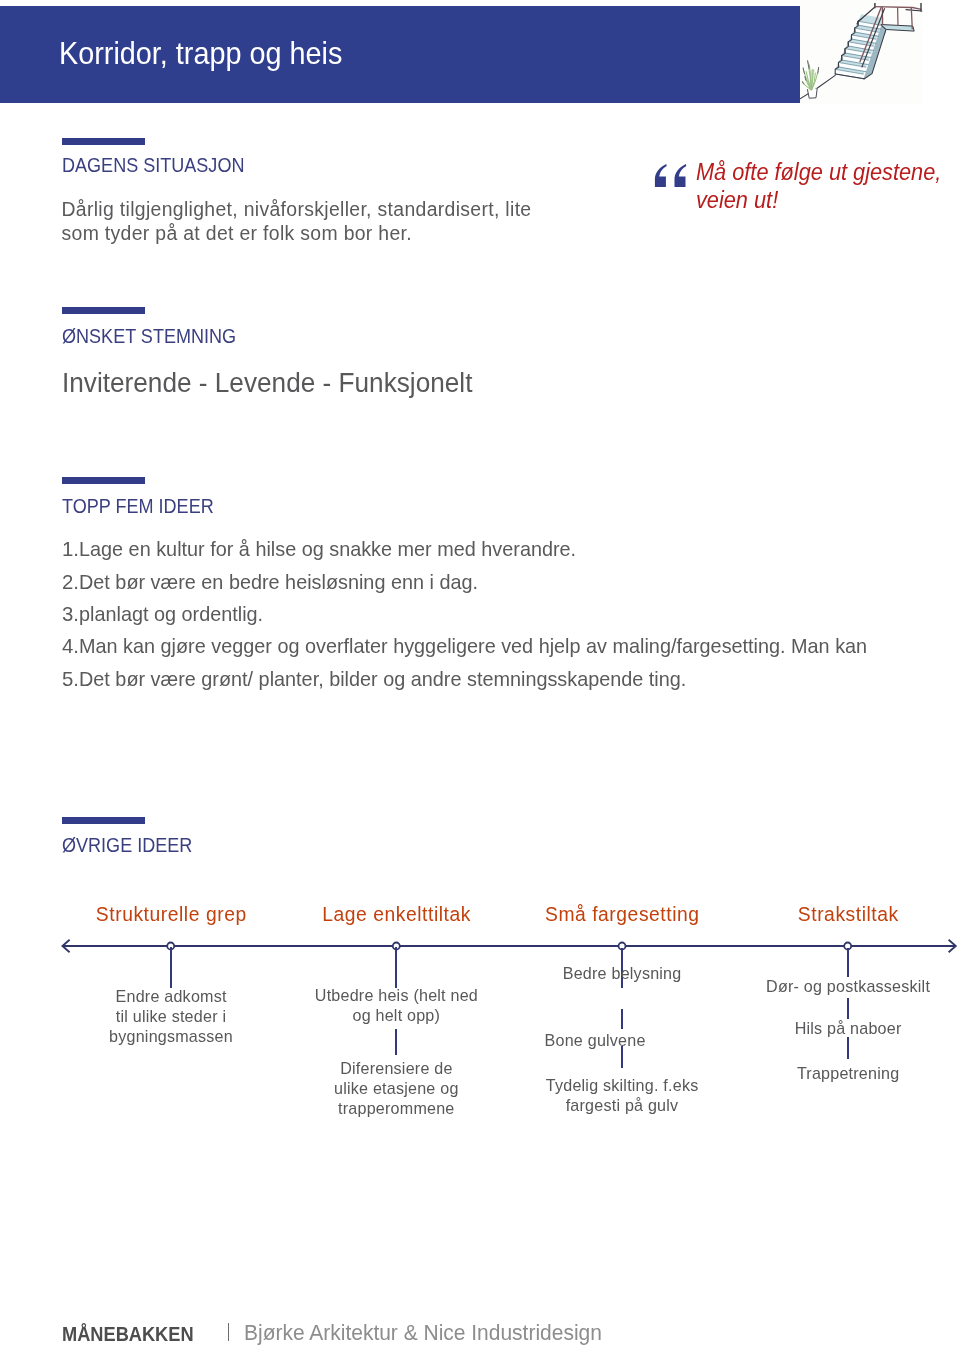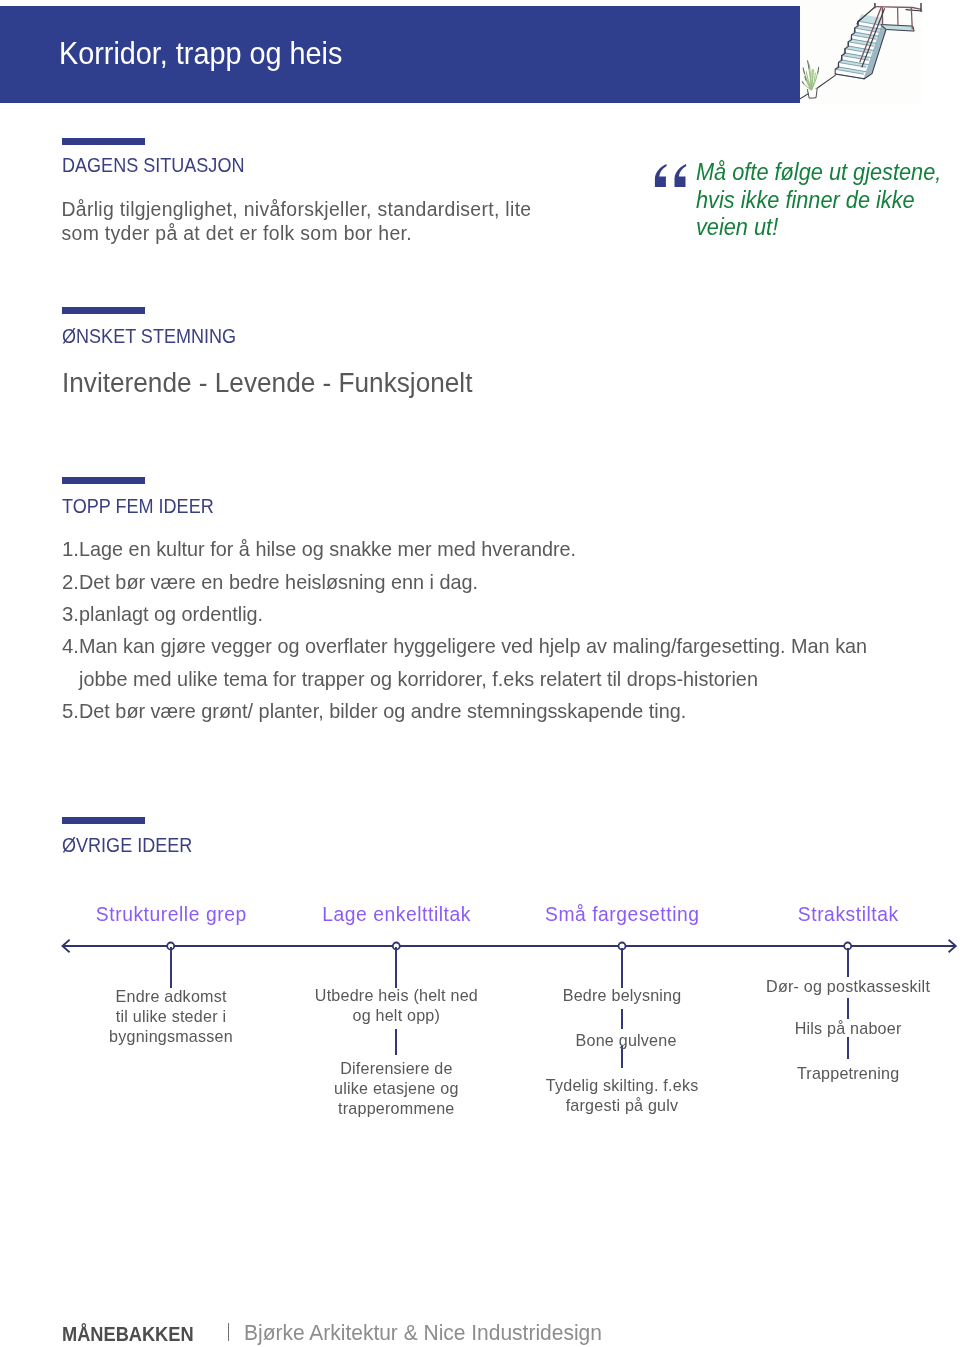--- a/index.html
+++ b/index.html
@@ -17,31 +17,31 @@
   .illus-bg{position:absolute;left:800px;top:0;width:122px;height:104px;background:#fdfdfb;}
 
   
   .tick{position:absolute;left:61.8px;width:83.3px;height:6.6px;background:#323c88;}
   .eyebrow{position:absolute;left:62px;color:#3a3f80;font-size:20.6px;font-weight:400;
            white-space:nowrap;transform:scaleX(.876);transform-origin:0 50%;}
   .bodytext{position:absolute;color:#5a5a5c;font-size:19.4px;line-height:23.7px;letter-spacing:.33px;}
 
   
   .quote-mark{position:absolute;left:653.9px;top:163.7px;}
-  .quote-text{position:absolute;left:696px;top:159px;width:255px;color:#15803d;
+  .quote-text{position:absolute;left:696px;top:159px;width:255px;color:#b91c1c;
               font-size:23px;line-height:27.6px;font-style:italic;}
   .quote-text span{display:inline-block;transform:scaleX(.945);transform-origin:0 50%;white-space:nowrap;}
 
   
   .nlist{position:absolute;left:58.6px;top:533.2px;width:900px;color:#5a5a5c;font-size:20.4px;}
   .nlist .scalex{display:inline-block;transform:scaleX(.9725);transform-origin:0 50%;white-space:nowrap;}
   .nrow{position:relative;}
   .nnum{position:absolute;left:3.4px;top:0;width:26px;text-align:left;line-height:32.4px;}
   .ntxt{display:block;margin-left:20px;line-height:32.4px;}
-  .colhead{position:absolute;color:#8b5cf6;font-size:19.3px;text-align:center;white-space:nowrap;letter-spacing:.55px;text-indent:.55px;}
+  .colhead{position:absolute;color:#c2410c;font-size:19.3px;text-align:center;white-space:nowrap;letter-spacing:.55px;text-indent:.55px;}
   .ideabox{position:absolute;color:#58585a;font-size:16.1px;line-height:19.8px;text-align:center;letter-spacing:.22px;text-indent:.22px;}
   .vline{position:absolute;width:1.7px;background:#32387a;}
 
   
   .f-brand{position:absolute;left:62.3px;top:1322.6px;font-size:20px;font-weight:700;
            color:#4d4d4d;transform:scaleX(.911);transform-origin:0 50%;white-space:nowrap;}
   .f-sep{position:absolute;left:227.6px;top:1322.5px;width:1.7px;height:18.4px;background:#6f6f6f;}
   .f-sub{position:absolute;left:243.8px;top:1321px;font-size:21.2px;color:#8d8d8d;
          transform:scaleX(.99);transform-origin:0 50%;white-space:nowrap;}
 </style>
@@ -135,21 +135,20 @@
   <div class="tick" style="top:138px"></div>
   <div class="eyebrow" style="top:153px">DAGENS SITUASJON</div>
   <div class="bodytext" style="left:61.5px;top:198.4px;width:505px">Dårlig tilgjenglighet, nivåforskjeller, standardisert, lite som tyder på at det er folk som bor her.</div>
 
   <svg class="quote-mark" width="34" height="24" viewBox="0 0 34 24">
     <path d="M12.3 0.0 C4.9 3.5 0.9 9.3 0.9 15.3 L0.9 23.1 L11.9 23.1 L11.9 12.5 L5.2 12.5 C5.8 8.3 8.4 4.6 12.7 2.1 Z" fill="#323c88"></path>
     <path d="M31.9 0.0 C24.5 3.5 20.5 9.3 20.5 15.3 L20.5 23.1 L31.5 23.1 L31.5 12.5 L24.8 12.5 C25.4 8.3 28.0 4.6 32.3 2.1 Z" fill="#323c88"></path>
   </svg>
   <div class="quote-text" id="quote-text">
       <div><span>Må ofte følge ut gjestene,</span></div>
-      <div><span>hvis ikke finner de ikke</span></div>
       <div><span>veien ut!</span></div>
     </div>
 
   <div class="tick" style="top:307.3px"></div>
   <div class="eyebrow" style="top:324px">ØNSKET STEMNING</div>
   <div style="position:absolute;left:61.6px;top:368px;font-size:26.8px;color:#58585a;transform:scaleX(.977);transform-origin:0 50%;white-space:nowrap">Inviterende - Levende - Funksjonelt</div>
 
   <div class="tick" style="top:477.3px"></div>
   <div class="eyebrow" style="top:494px">TOPP FEM IDEER</div>
   <div class="nlist" id="top-ideas-list">
@@ -168,21 +167,20 @@
       <div class="nrow">
         <span class="nnum">3.</span>
         <span class="ntxt">
           <div style="line-height: 32.4px;"><span class="scalex">planlagt og ordentlig.</span></div>
         </span>
       </div>
       <div class="nrow">
         <span class="nnum">4.</span>
         <span class="ntxt">
           <div style="line-height: 32.4px;"><span class="scalex">Man kan gjøre vegger og overflater hyggeligere ved hjelp av maling/fargesetting. Man kan</span></div>
-          <div style="line-height: 32.4px;"><span class="scalex">jobbe med ulike tema for trapper og korridorer, f.eks relatert til drops-historien</span></div>
         </span>
       </div>
       <div class="nrow">
         <span class="nnum">5.</span>
         <span class="ntxt">
           <div style="line-height: 32.4px;"><span class="scalex">Det bør være grønt/ planter, bilder og andre stemningsskapende ting.</span></div>
         </span>
       </div>
     </div>
 
@@ -205,22 +203,22 @@
       <div class="ideabox" style="left: 56px; top: 987.4px; width: 230px;">Endre adkomst<br>til ulike steder i<br>bygningsmassen</div>
       <div class="colhead" style="left: 281.3px; top: 904px; width: 230px;">Lage enkelttiltak</div>
       <div class="vline" style="left: 395.45px; top: 947.2px; height: 40.7px;"></div>
       <div class="vline" style="left: 395.45px; top: 1029.1px; height: 25.6px;"></div>
       <div class="ideabox" style="left: 281.3px; top: 986.2px; width: 230px;">Utbedre heis (helt ned<br>og helt opp)</div>
       <div class="ideabox" style="left: 281.3px; top: 1059.2px; width: 230px;">Diferensiere de<br>ulike etasjene og<br>trapperommene</div>
       <div class="colhead" style="left: 507px; top: 904px; width: 230px;">Små fargesetting</div>
       <div class="vline" style="left: 621.15px; top: 947.8px; height: 40.1px;"></div>
       <div class="vline" style="left: 621.15px; top: 1008.5px; height: 20.6px;"></div>
       <div class="vline" style="left: 621.15px; top: 1045.8px; height: 22.3px;"></div>
-      <div class="ideabox" style="left: 507px; top: 986px; width: 230px;">Bedre belysning</div>
-      <div class="ideabox" style="left: 511px; top: 1031px; width: 230px;">Bone gulvene</div>
+      <div class="ideabox" style="left: 507px; top: 964px; width: 230px;">Bedre belysning</div>
+      <div class="ideabox" style="left: 480px; top: 1031px; width: 230px;">Bone gulvene</div>
       <div class="ideabox" style="left: 507px; top: 1076px; width: 230px;">Tydelig skilting. f.eks<br>fargesti på gulv</div>
       <div class="colhead" style="left: 733px; top: 904px; width: 230px;">Strakstiltak</div>
       <div class="vline" style="left: 847.15px; top: 947.8px; height: 29px;"></div>
       <div class="vline" style="left: 847.15px; top: 997.9px; height: 21.2px;"></div>
       <div class="vline" style="left: 847.15px; top: 1036.9px; height: 22.2px;"></div>
       <div class="ideabox" style="left: 733px; top: 976.8px; width: 230px;">Dør- og postkasseskilt</div>
       <div class="ideabox" style="left: 733px; top: 1019.2px; width: 230px;">Hils på naboer</div>
       <div class="ideabox" style="left: 733px; top: 1064px; width: 230px;">Trappetrening</div>
     </div>
 

